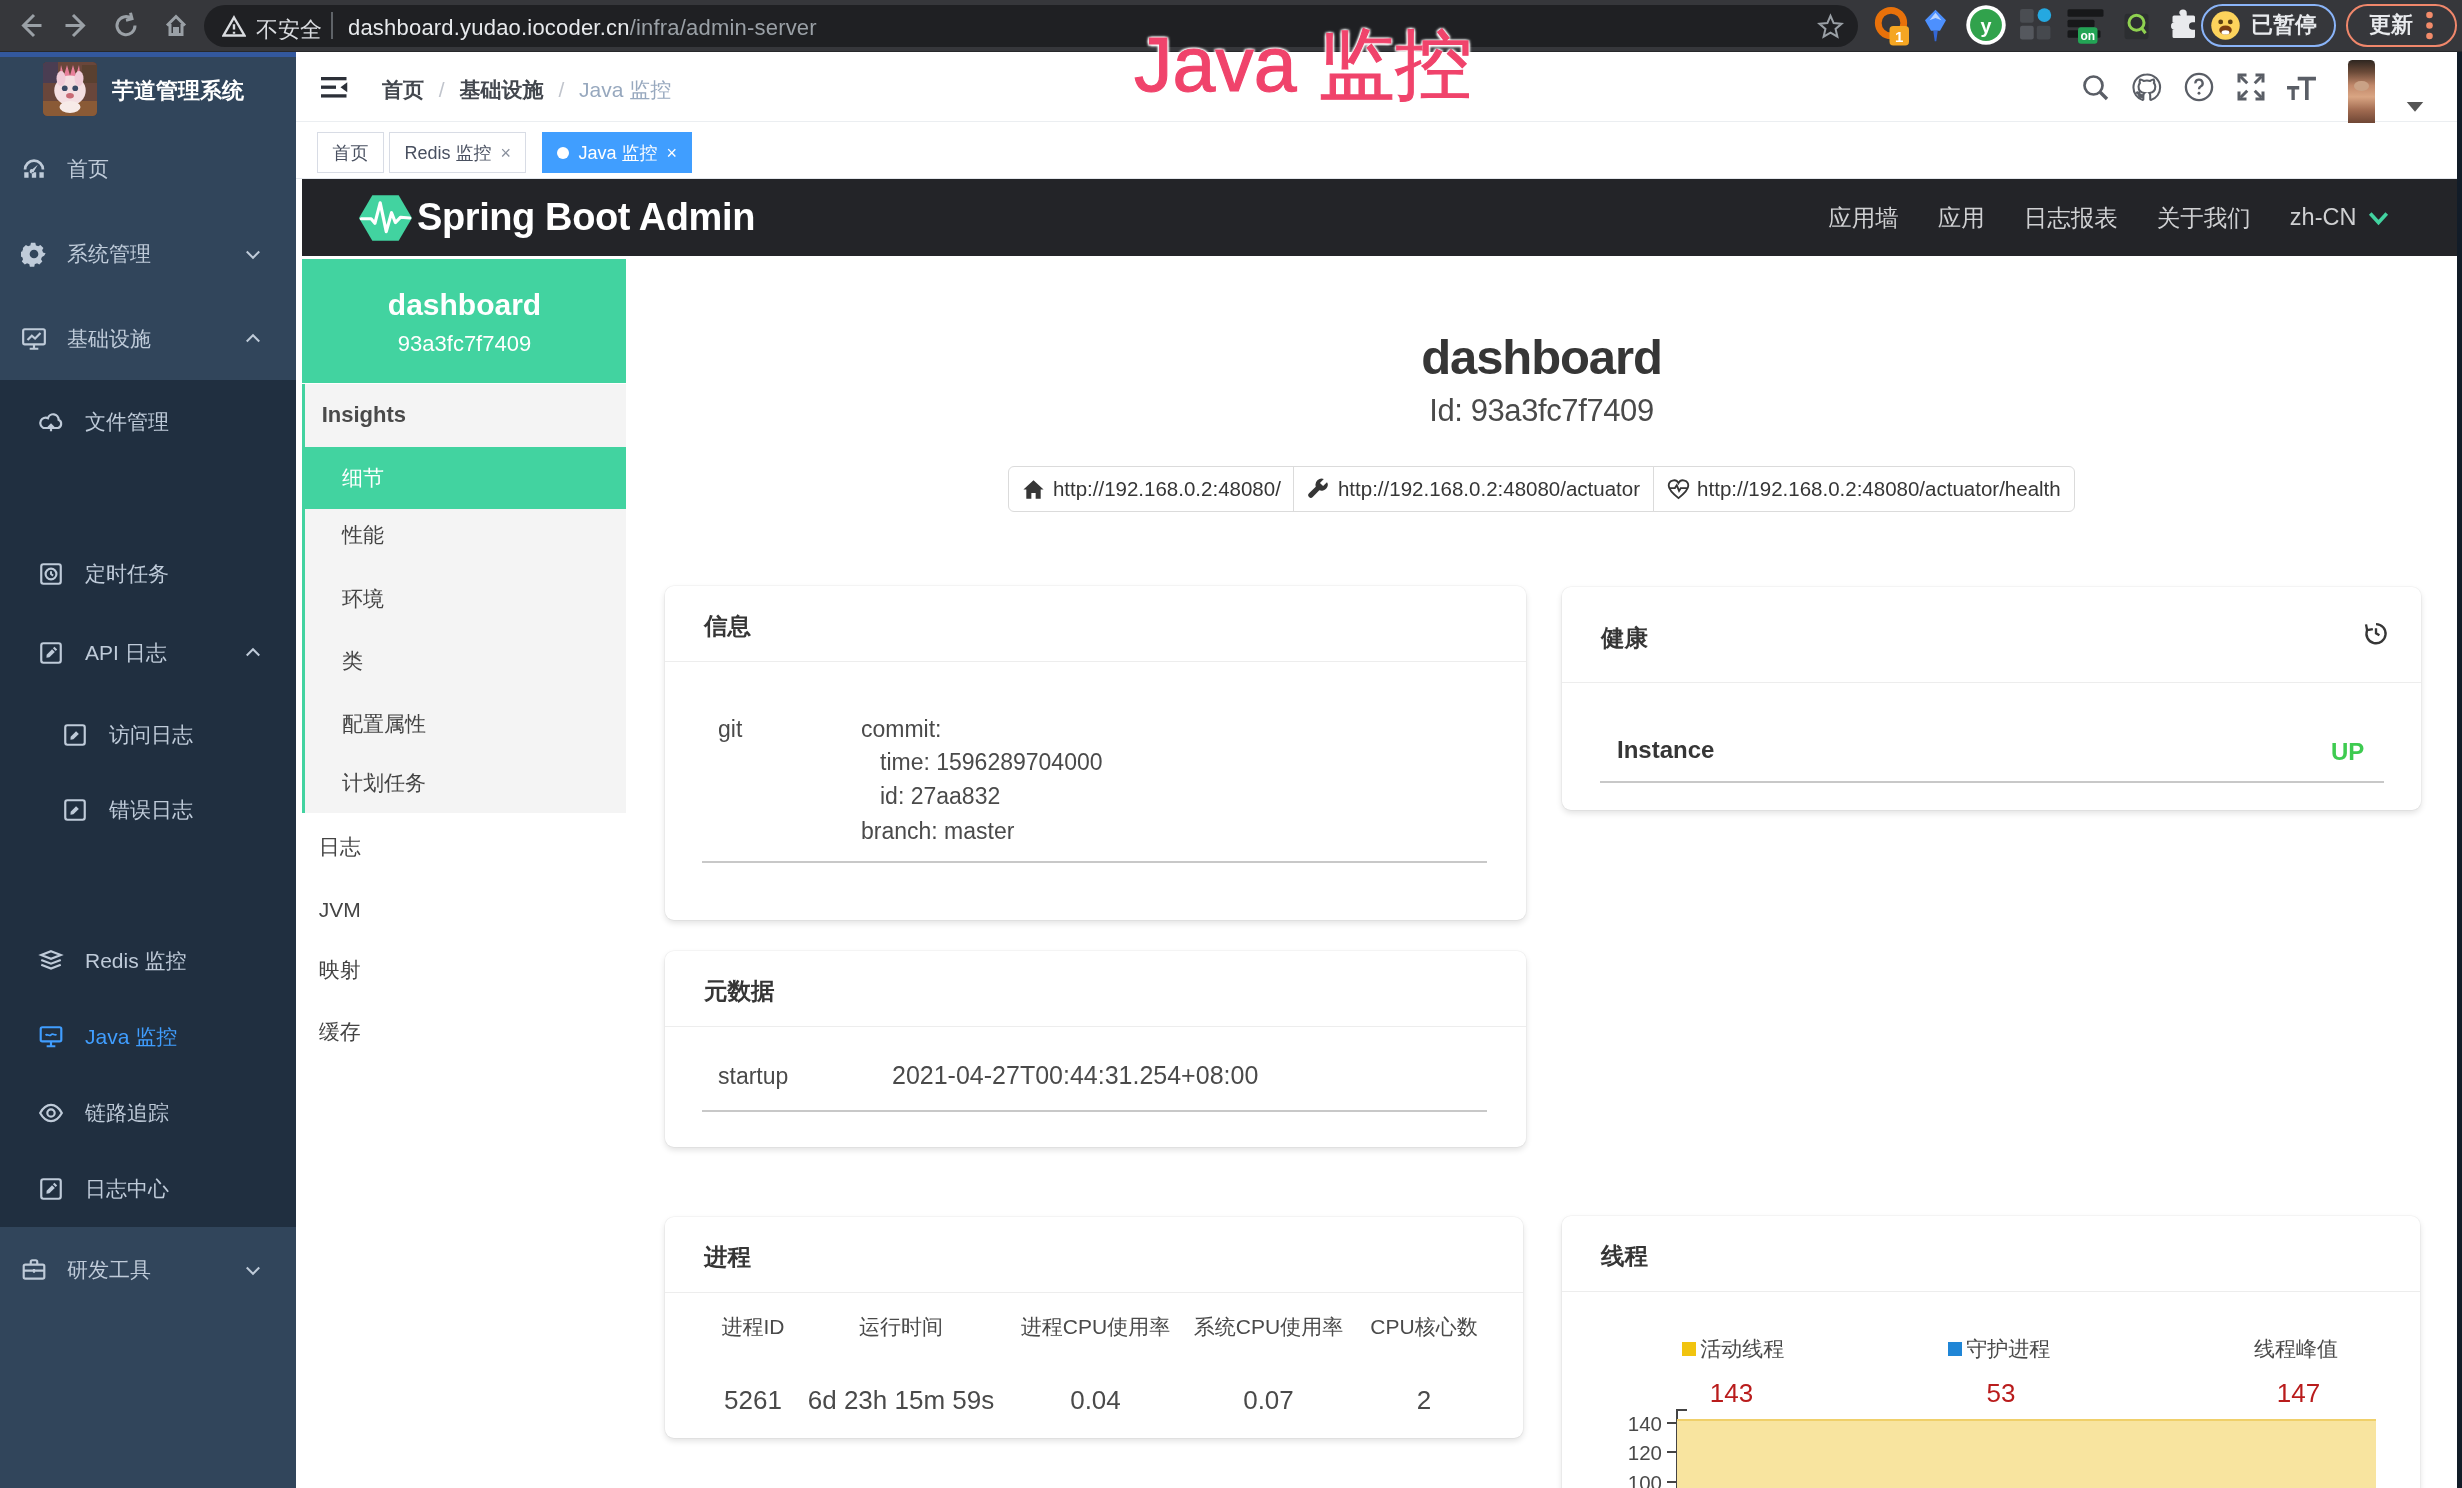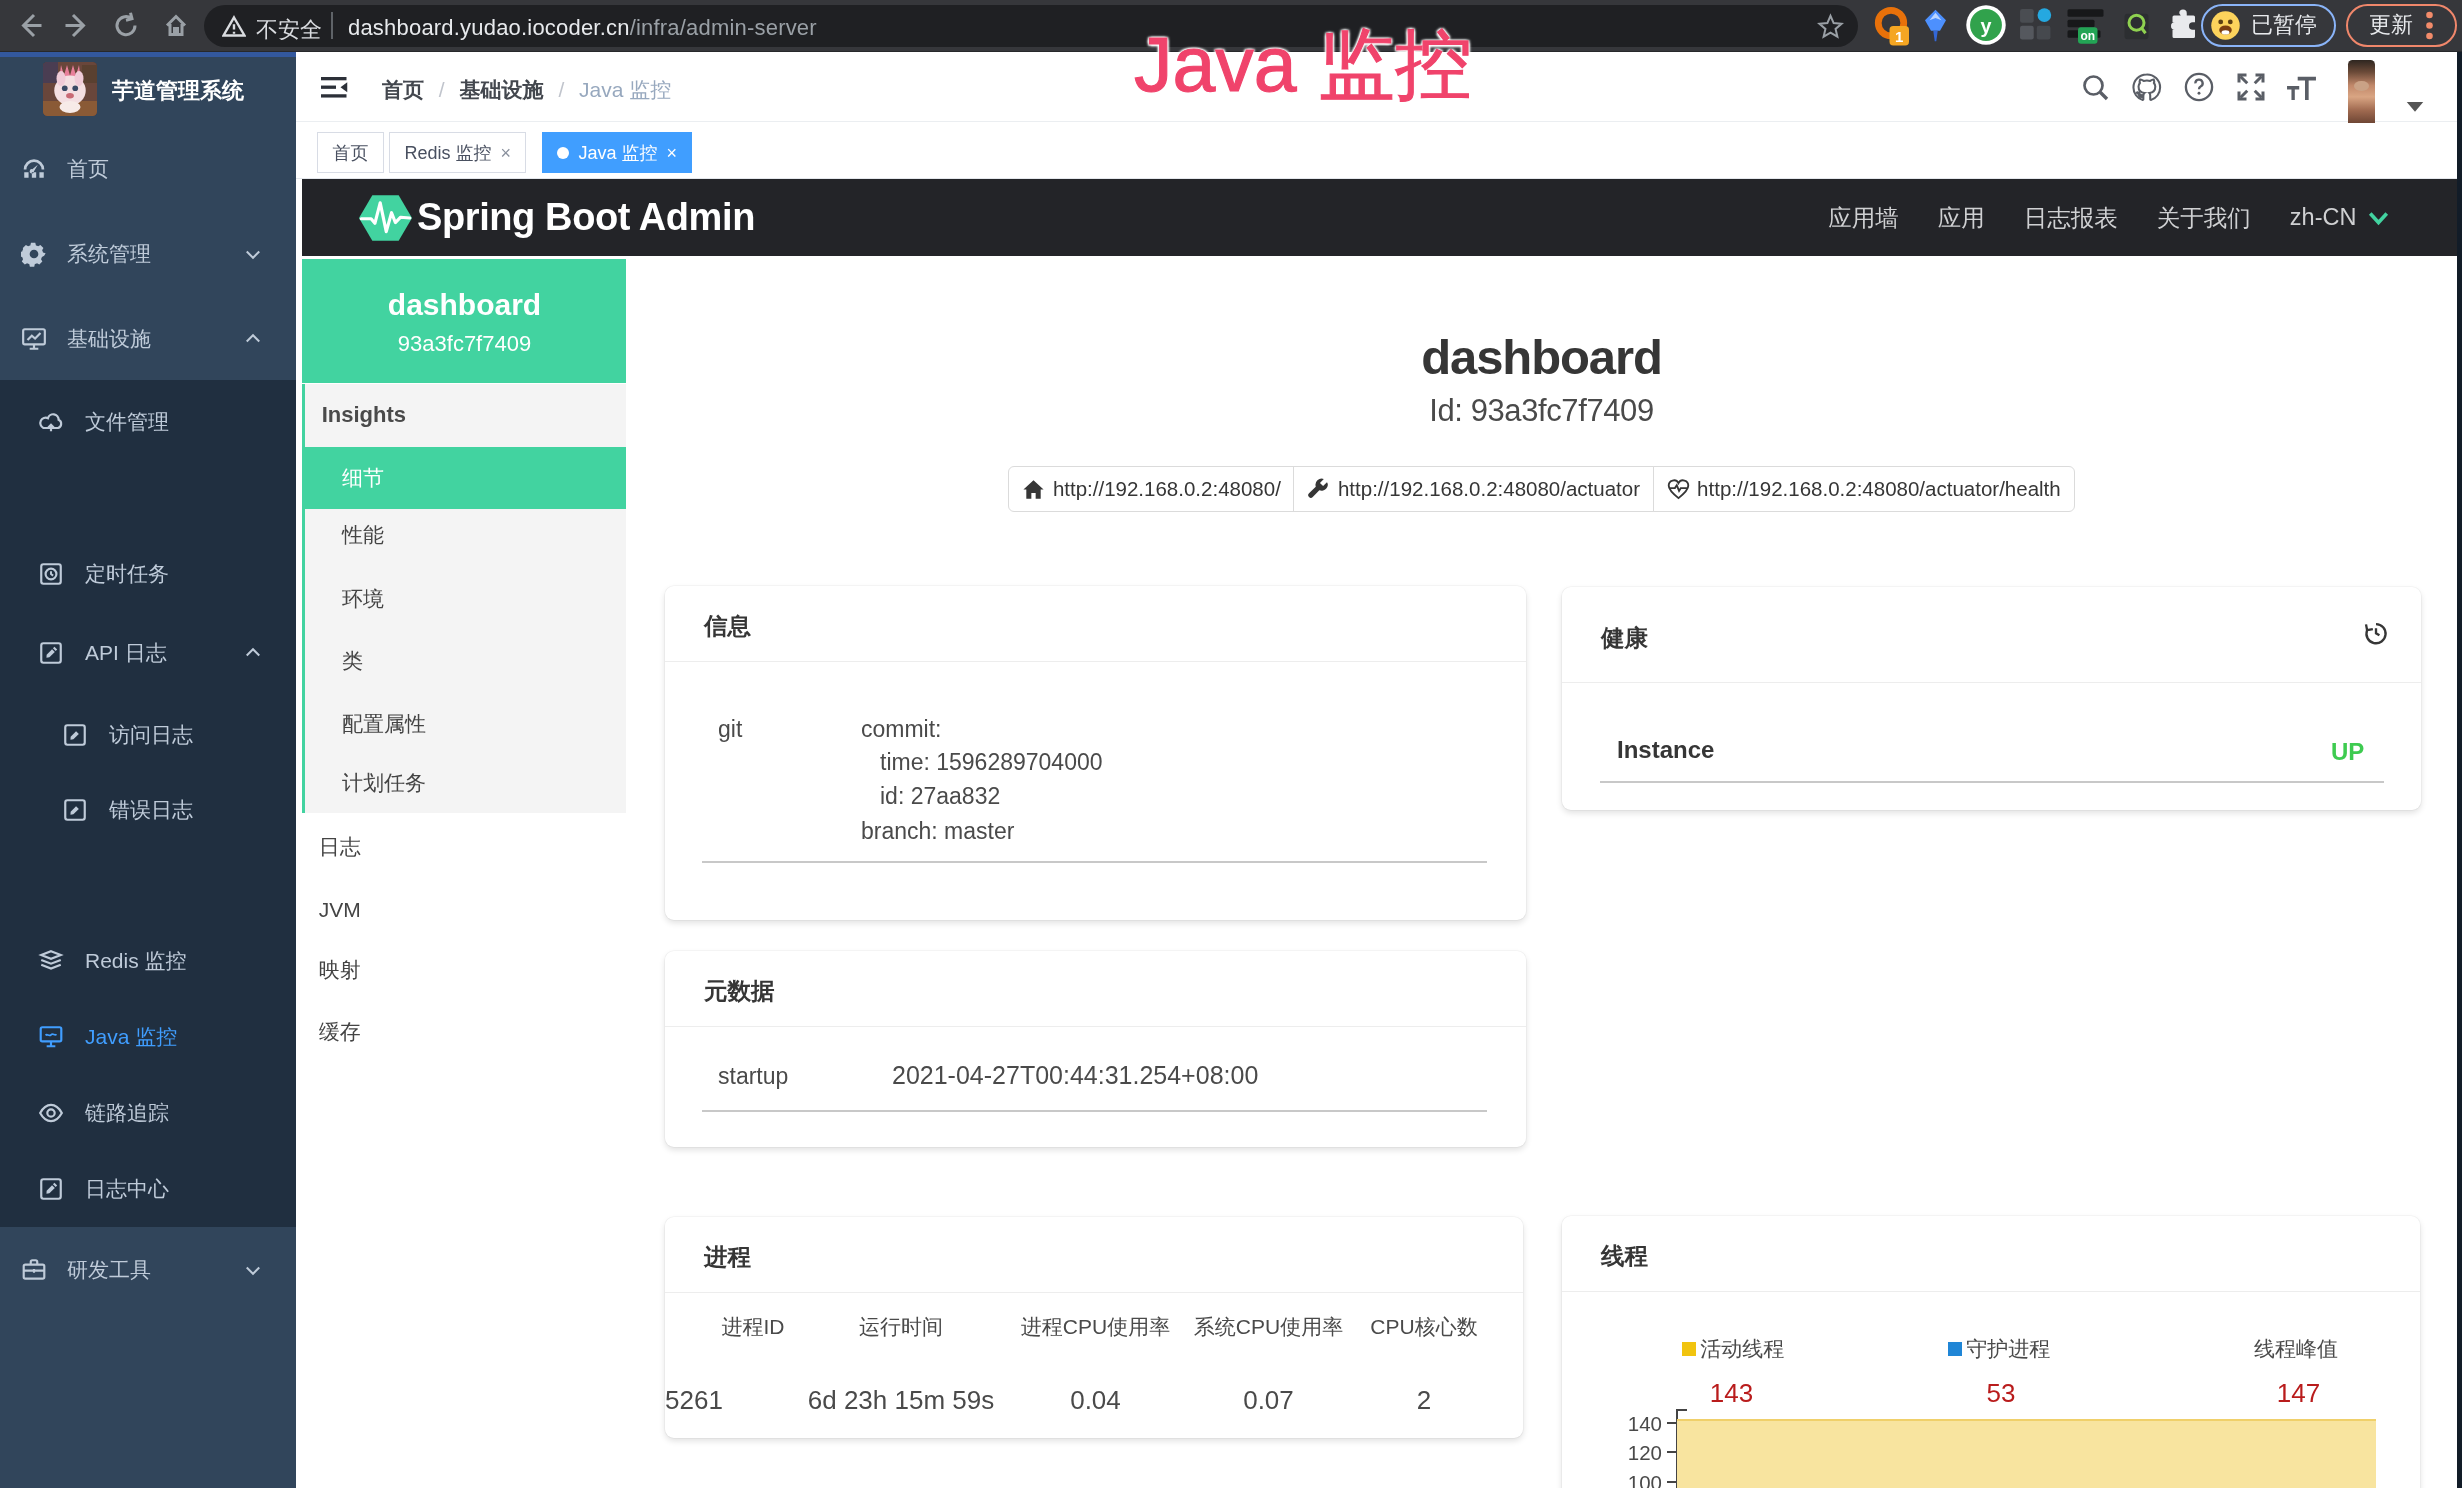--- a/index.html
+++ b/index.html
@@ -15,21 +15,21 @@
 .burl .nsafe { position:absolute; left:52px; top:10px; font-size:22px; color:#dadce0; }
 .burl .sep { position:absolute; left:127px; top:7.6px; width:1.5px; height:27px; background:#5f6368; }
 .burl .u { position:absolute; left:144px; top:10px; font-size:22px; color:#e8eaed; letter-spacing:0.2px;}
 .burl .u span { color:#9aa0a6; }
 .navic { position:absolute; top:9px; }
 
 
 .pill { position:absolute; top:3.8px; height:43px; border-radius:22px; display:flex; align-items:center; }
 .pause { left:2201px; width:135px; border:2.3px solid #8ab4f8; }
 .upd { left:2346px; width:111px; border:2.3px solid #f0876b; }
-.pill .t { color:#e8eaed; font-size:22px; }
+.pill .t { color:#e8eaed; font-size:22px;font-weight:bold; }
 
 
 #sidebar { position:absolute; left:0; top:52px; width:296px; height:1437px; background:#31455b; }
 #sidebar .blue { position:absolute; left:0; top:0; width:296px; height:5.3px; background:#33589e; }
 #sidebar .logo { position:absolute; left:0; top:0; width:296px; height:83px; }
 #sidebar .logo .av { position:absolute; left:43px; top:10px; width:54px; height:54px; border-radius:4.6px;
   background:#4a3336; overflow:hidden;}
 #sidebar .logo .tt { position:absolute; left:112px; top:23.5px; color:#fff; font-size:22px; font-weight:700; }
 .mrow { position:absolute; left:0; width:296px; height:85px; display:flex; align-items:center; color:#bfcbd9; font-size:21px; }
 .mrow .ic { position:absolute; left:20.5px; width:26px; height:26px; }
@@ -480,21 +480,21 @@
 
   <div class="card" style="left:39px;top:961px;width:858px;height:221px">
     <div class="chead">
         <div class="t">进程</div>
       </div>
     <div class="kv" style="left:0;top:96px;width:176px;text-align:center;font-size:21px">进程ID</div>
     <div class="kv" style="left:176px;top:96px;width:120px;text-align:center;font-size:21px">运行时间</div>
     <div class="kv" style="left:331px;top:96px;width:199px;text-align:center;font-size:21px">进程CPU使用率</div>
     <div class="kv" style="left:504px;top:96px;width:199px;text-align:center;font-size:21px">系统CPU使用率</div>
     <div class="kv" style="left:687px;top:96px;width:144px;text-align:center;font-size:21px">CPU核心数</div>
-    <div class="kv" style="left:0;top:168px;width:176px;text-align:left;font-size:26px">5261</div>
+    <div class="kv" style="left:0;top:168px;width:176px;text-align:center;font-size:26px">5261</div>
     <div class="kv" style="left:141px;top:168px;width:190px;text-align:center;font-size:26px;white-space:nowrap">6d 23h 15m 59s</div>
     <div class="kv" style="left:331px;top:168px;width:199px;text-align:center;font-size:26px">0.04</div>
     <div class="kv" style="left:504px;top:168px;width:199px;text-align:center;font-size:26px">0.07</div>
     <div class="kv" style="left:687px;top:168px;width:144px;text-align:center;font-size:26px">2</div>
   </div>
 
   <div class="card" style="left:936px;top:960px;width:858px;height:531px">
     <div class="chead">
         <div class="t">线程</div>
       </div>

